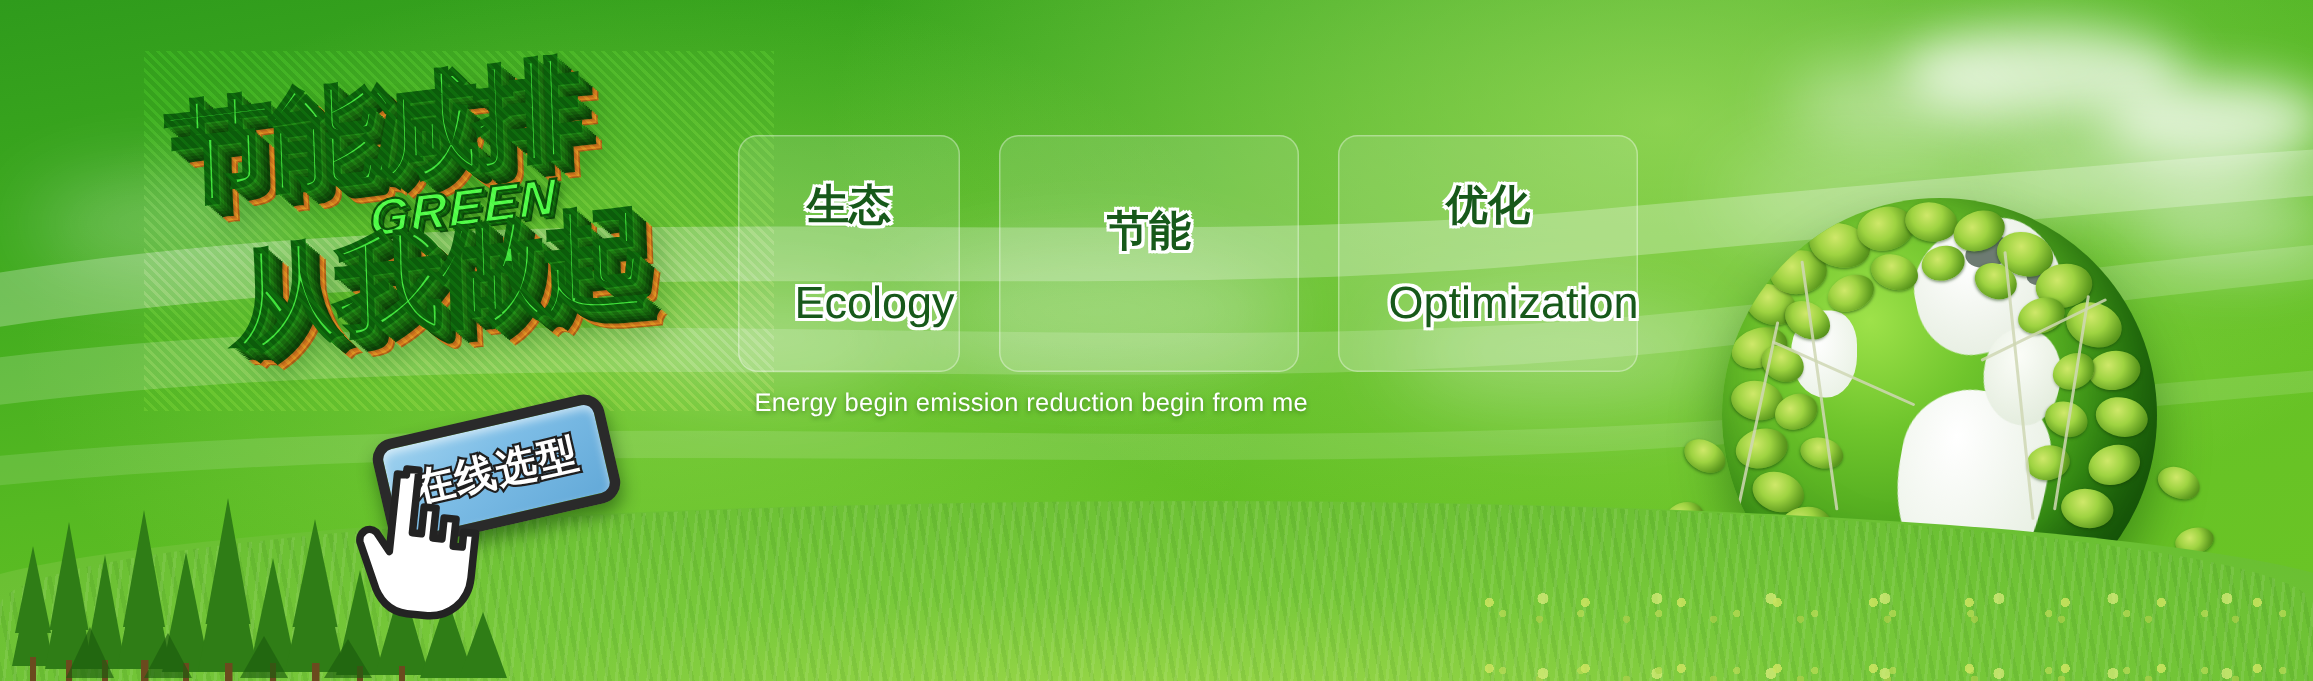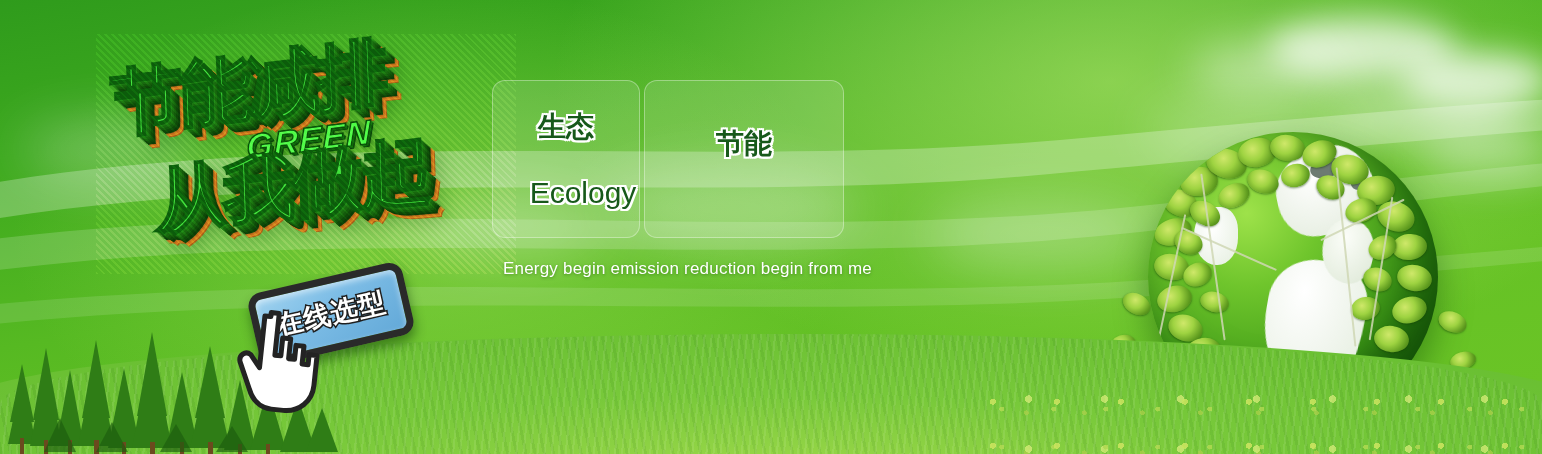--- a/index.html
+++ b/index.html
@@ -92,21 +92,21 @@
   .cta-label{
     position:absolute;inset:0;display:flex;align-items:center;justify-content:center;
     font-size:27px;font-weight:bold;color:#ffffff;letter-spacing:1px;
     font-family:"DejaVu Sans","Liberation Sans",sans-serif;
     -webkit-text-stroke:3px #1f1f1f;
     paint-order:stroke fill;
   }
   #cursor{position:absolute;left:236px;top:310px;transform:rotate(6deg);}
 
   
-  #cards{position:absolute;left:492px;top:80px;display:flex;gap:4px;align-items:center;}
+  #cards{position:absolute;left:492px;top:90px;display:flex;gap:26px;align-items:center;}
   .card{
     width:148px;height:158px;border-radius:13px;
     background:rgba(255,255,255,.13);
     border:1px solid rgba(255,255,255,.34);
     display:flex;flex-direction:column;align-items:center;justify-content:center;
     box-sizing:border-box;padding:6px 4px;
   }
   .card.wide{width:200px;}
   .card.wide2{width:200px;}
   .card-cn{
@@ -205,20 +205,24 @@
     <div class="hl-tex"></div>
   </div>
 
   <div id="cards">
     <div class="card">
       <span class="card-cn">生态</span>
       <span class="card-en">Ecology</span>
     </div>
     <div class="card wide">
       <span class="card-cn">节能</span>
+    </div>
+    <div class="card wide2">
+      <span class="card-cn">优化</span>
+      <span class="card-en">Optimization</span>
     </div>
   </div>
 
   <div id="tagline">Energy begin emission reduction begin from me</div>
 
   <div id="globe">
     <div class="globe-shadow"></div>
     <div class="globe-sphere">
       <div class="cont c-na"></div>
       <div class="cont c-sa"></div>

